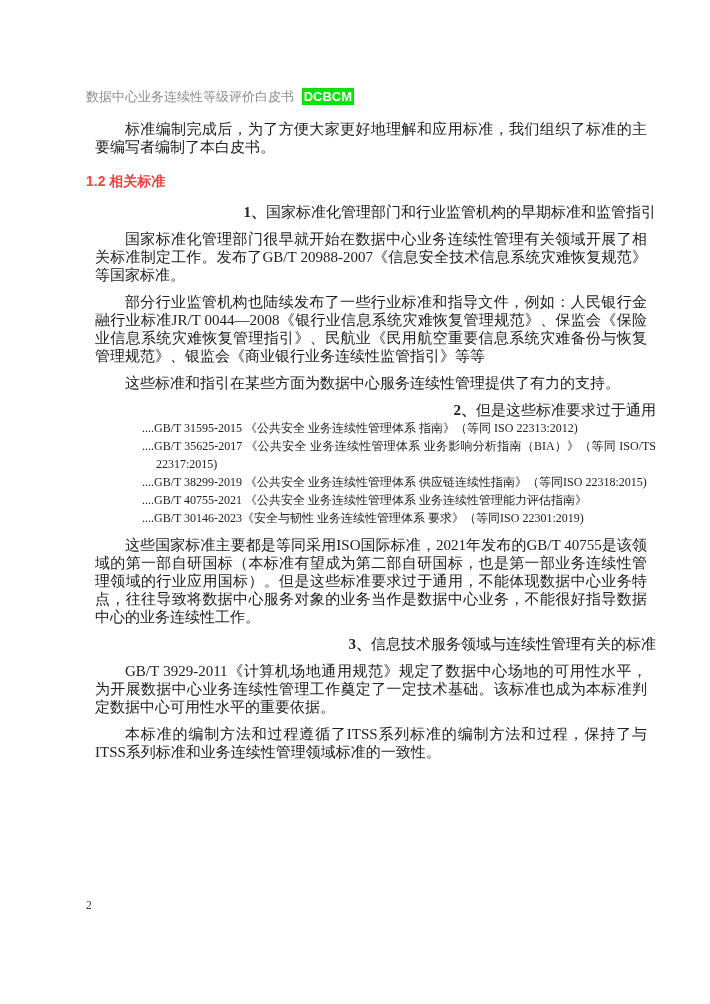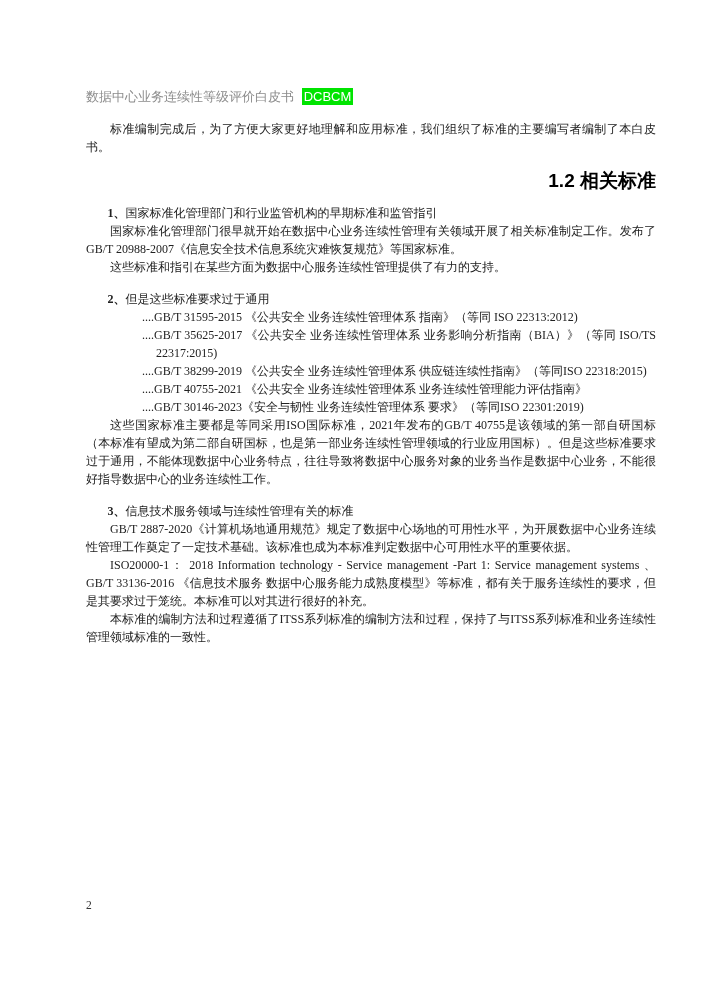--- a/index.html
+++ b/index.html
@@ -24,46 +24,46 @@
     font-size: 13px;
     line-height: 17px;
     color: #8c8c8c;
     margin-bottom: 15px;
     white-space: nowrap;
   }
   .doc-header .badge {
     display: inline-block;
     background: #00e400;
     color: #ffffff;
-    font-weight: normal;
+    font-weight: bold;
     padding: 0 2px;
     margin-left: 4px;
   }
   p.body {
-    margin: 0;
-    font-size: 12px;
+    margin: 9px;
+    font-size: 15px;
     line-height: 18px;
     text-align: justify;
     text-indent: 2em;
   }
   h2.sec {
     font-family: "Liberation Sans", "DejaVu Sans", sans-serif;
-    font-size: 19px;
+    font-size: 14px;
     line-height: 18px;
     font-weight: bold;
-    color: #000000;
+    color: #ef4444;
     margin: 16px 0 13px 0;
-    text-align: right;
   }
   h2.sec13 { margin-top: 24px; }
   p.item-title {
-    margin: 14px 0 0 0;
-    font-size: 12px;
+    margin: 3px 0 0 0;
+    font-size: 15px;
     line-height: 18px;
     text-indent: 1.8em;
+    text-align: right;
   }
   p.item-title .num { font-weight: bold; }
   .std-list { margin: 0; }
   .std-item {
     margin: 0 0 0 70px;
     text-indent: -14px;
     font-size: 12px;
     line-height: 18px;
     text-align: justify;
   }
@@ -87,39 +87,39 @@
       <span class="badge" style="background: rgb(0, 228, 0);">DCBCM</span>
     </div>
 
     <p class="body">标准编制完成后，为了方便大家更好地理解和应用标准，我们组织了标准的主要编写者编制了本白皮书。</p>
 
     <h2 class="sec">1.2 相关标准</h2>
 
     <p class="item-title"><span class="num">1、</span><span>国家标准化管理部门和行业监管机构的早期标准和监管指引</span></p>
 
     <p class="body">国家标准化管理部门很早就开始在数据中心业务连续性管理有关领域开展了相关标准制定工作。发布了GB/T 20988-2007《信息安全技术信息系统灾难恢复规范》等国家标准。</p>
+    <p class="body">部分行业监管机构也陆续发布了一些行业标准和指导文件，例如：人民银行金融行业标准JR/T 0044—2008《银行业信息系统灾难恢复管理规范》、保监会《保险业信息系统灾难恢复管理指引》、民航业《民用航空重要信息系统灾难备份与恢复管理规范》、银监会《商业银行业务连续性监管指引》等等</p>
     <p class="body">这些标准和指引在某些方面为数据中心服务连续性管理提供了有力的支持。</p>
 
     <p class="item-title"><span class="num">2、</span><span>但是这些标准要求过于通用</span></p>
 
 
     <div class="std-list">
       <div class="std-item">....GB/T 31595-2015  《公共安全 业务连续性管理体系 指南》（等同 ISO 22313:2012)</div>
       <div class="std-item">....GB/T 35625-2017  《公共安全 业务连续性管理体系 业务影响分析指南（BIA）》（等同  ISO/TS 22317:2015)</div>
       <div class="std-item">....GB/T 38299-2019  《公共安全 业务连续性管理体系 供应链连续性指南》（等同ISO 22318:2015)</div>
       <div class="std-item">....GB/T 40755-2021  《公共安全 业务连续性管理体系 业务连续性管理能力评估指南》</div>
       <div class="std-item">....GB/T 30146-2023《安全与韧性 业务连续性管理体系 要求》（等同ISO 22301:2019)</div>
     </div>
 
     <p class="body">这些国家标准主要都是等同采用ISO国际标准，2021年发布的GB/T 40755是该领域的第一部自研国标（本标准有望成为第二部自研国标，也是第一部业务连续性管理领域的行业应用国标）。但是这些标准要求过于通用，不能体现数据中心业务特点，往往导致将数据中心服务对象的业务当作是数据中心业务，不能很好指导数据中心的业务连续性工作。</p>
 
     <p class="item-title"><span class="num">3、</span><span>信息技术服务领域与连续性管理有关的标准</span></p>
 
-    <p class="body">GB/T 2887-2020《计算机场地通用规范》规定了数据中心场地的可用性水平，为开展数据中心业务连续性管理工作奠定了一定技术基础。该标准也成为本标准判定数据中心可用性水平的重要依据。</p>
-    <p class="body">ISO20000-1： 2018 Information technology - Service management -Part 1: Service management systems 、GB/T 33136-2016 《信息技术服务 数据中心服务能力成熟度模型》等标准，都有关于服务连续性的要求，但是其要求过于笼统。本标准可以对其进行很好的补充。</p>
+    <p class="body">GB/T 3929-2011《计算机场地通用规范》规定了数据中心场地的可用性水平，为开展数据中心业务连续性管理工作奠定了一定技术基础。该标准也成为本标准判定数据中心可用性水平的重要依据。</p>
 
 
     <p class="body">本标准的编制方法和过程遵循了ITSS系列标准的编制方法和过程，保持了与ITSS系列标准和业务连续性管理领域标准的一致性。</p>
 
   </div>
 
   <div class="page-number">2</div>
 </div>
 
 </body></html>

